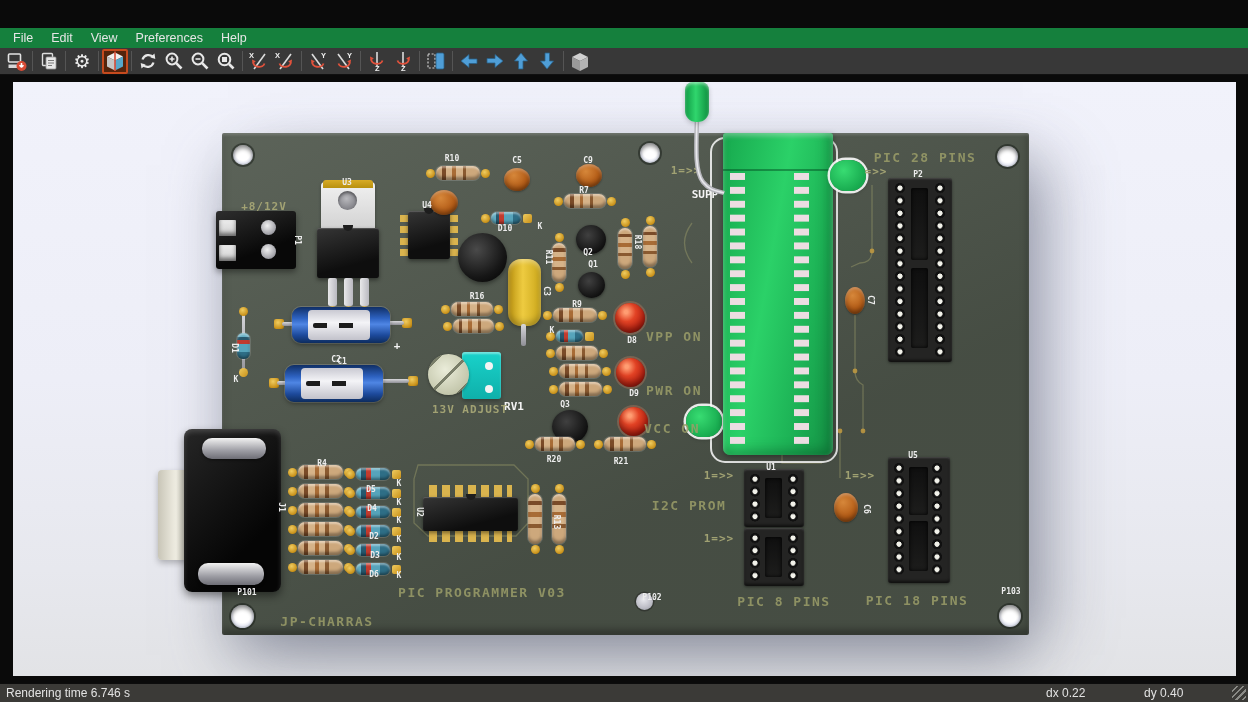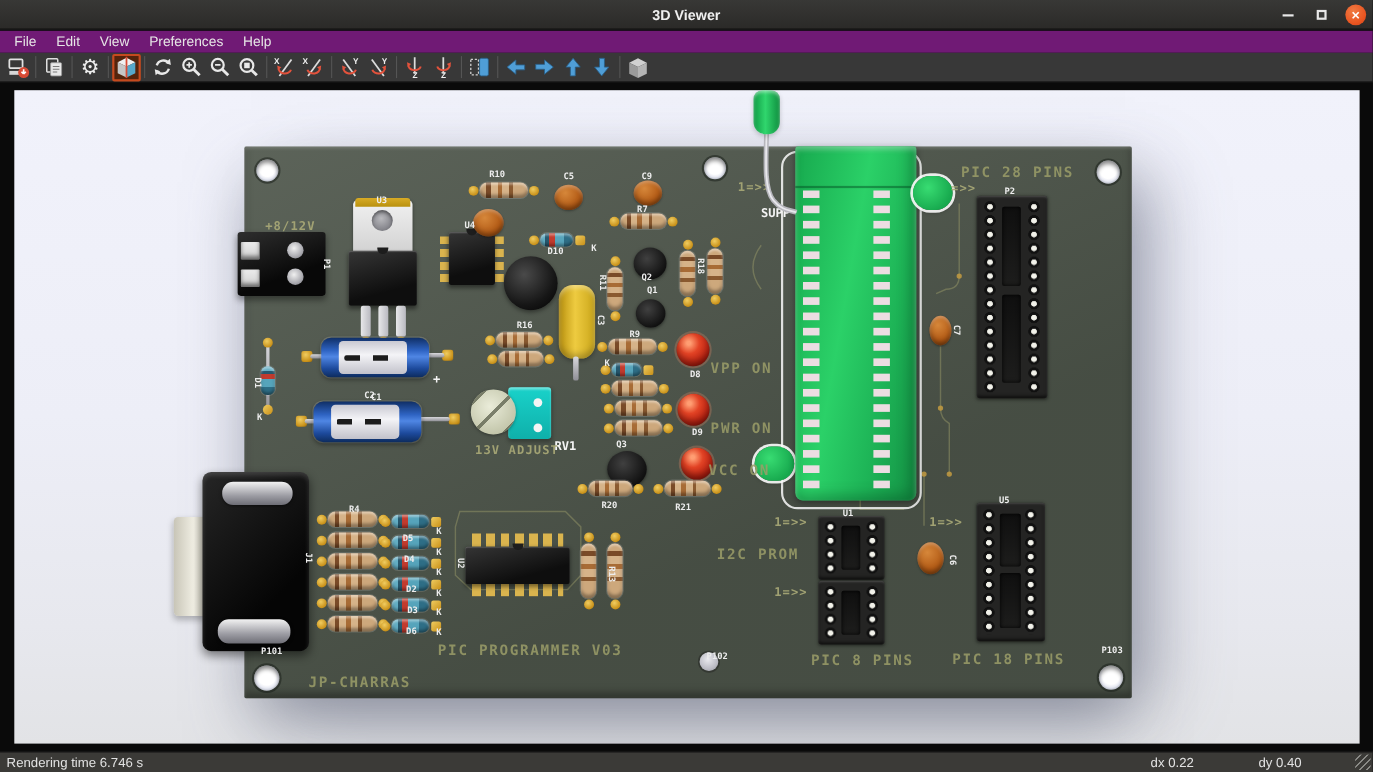--- a/index.html
+++ b/index.html
@@ -9,21 +9,21 @@
   
   .titlebar { position:absolute; left:0; top:0; width:100%; height:27px; background:linear-gradient(#383836,#2b2a28); border-bottom:1px solid #1c1c1c; }
   .title { position:absolute; left:0; right:0; top:6px; text-align:center; color:#f0f0f0; font-size:13px; font-weight:bold; }
   .winctl { position:absolute; right:6px; top:4px; display:flex; align-items:center; gap:12px; height:19px; }
   .wbtn { width:19px; height:19px; display:flex; align-items:center; justify-content:center; cursor:pointer; }
   .wmin i { display:block; width:10px; height:2px; background:#e8e8e8; }
   .wmax i { display:block; width:9px; height:9px; border:2px solid #e8e8e8; background:#3a3a38; }
   .wclose { border-radius:50%; background:radial-gradient(circle at 38% 32%, #f07b43, #e95420 65%, #c9431a); color:#fff; font-size:13px; font-weight:bold; line-height:1; }
 
   
-  .menubar { position:absolute; left:0; top:28px; width:100%; height:20px; background:#701a75; display:flex; align-items:center; padding-left:4px; }
+  .menubar { position:absolute; left:0; top:28px; width:100%; height:20px; background:#15803d; display:flex; align-items:center; padding-left:4px; }
   .menu-item { color:#e6e6e6; font-size:12.5px; padding:2px 9px; cursor:pointer; }
 
   
   .toolbar { position:absolute; left:0; top:48px; width:100%; height:27px; background:#383838; display:flex; align-items:center; padding-left:3px; border-bottom:1px solid #101010; }
   .tbtn { width:26px; height:25px; display:flex; align-items:center; justify-content:center; border-radius:2px; cursor:pointer; position:relative; }
   .tbtn.sel { background:#54240c; border:2px solid #c64a1e; }
   .tsep { width:1px; height:20px; background:#555; margin:0 3px; }
   .gear-glyph { color:#ececec; font-size:19px; line-height:1; font-family:"DejaVu Sans",sans-serif; }
 
   
@@ -123,34 +123,20 @@
   .sb-dy { position:absolute; left:1144px; top:2px; }
   .grip { position:absolute; right:2px; bottom:2px; width:14px; height:14px; background:repeating-linear-gradient(135deg, rgba(0,0,0,0) 0 3px, #8a8a86 3px 4.5px); cursor:nwse-resize; }
 
   svg text { font-family:"Liberation Sans",sans-serif; }
 </style>
 </head>
 <body>
 
 <div class="app">
 
-  <div class="titlebar">
-    <div class="title">3D Viewer</div>
-    <div class="winctl">
-      <div class="wbtn wmin">
-          <i></i>
-        </div>
-      <div class="wbtn wmax">
-          <i></i>
-        </div>
-      <div class="wbtn wclose">
-          <span>×</span>
-        </div>
-    </div>
-  </div>
 
   <div class="menubar">
     <span class="menu-item">File</span>
     <span class="menu-item">Edit</span>
     <span class="menu-item">View</span>
     <span class="menu-item">Preferences</span>
     <span class="menu-item">Help</span>
   </div>
 
   <div class="toolbar">

